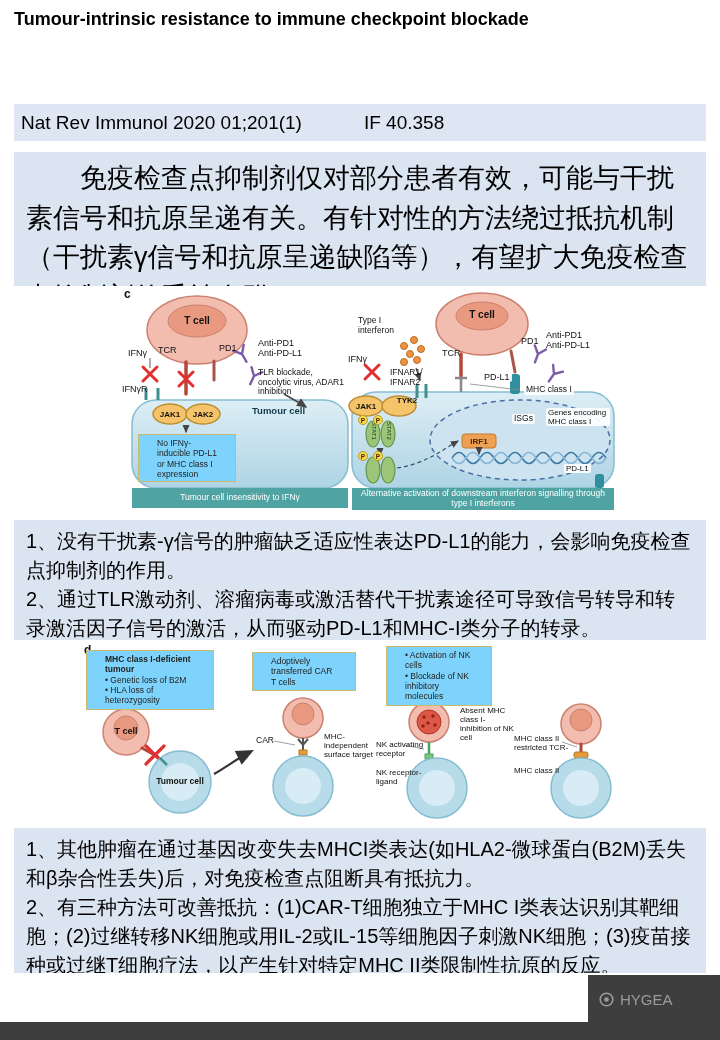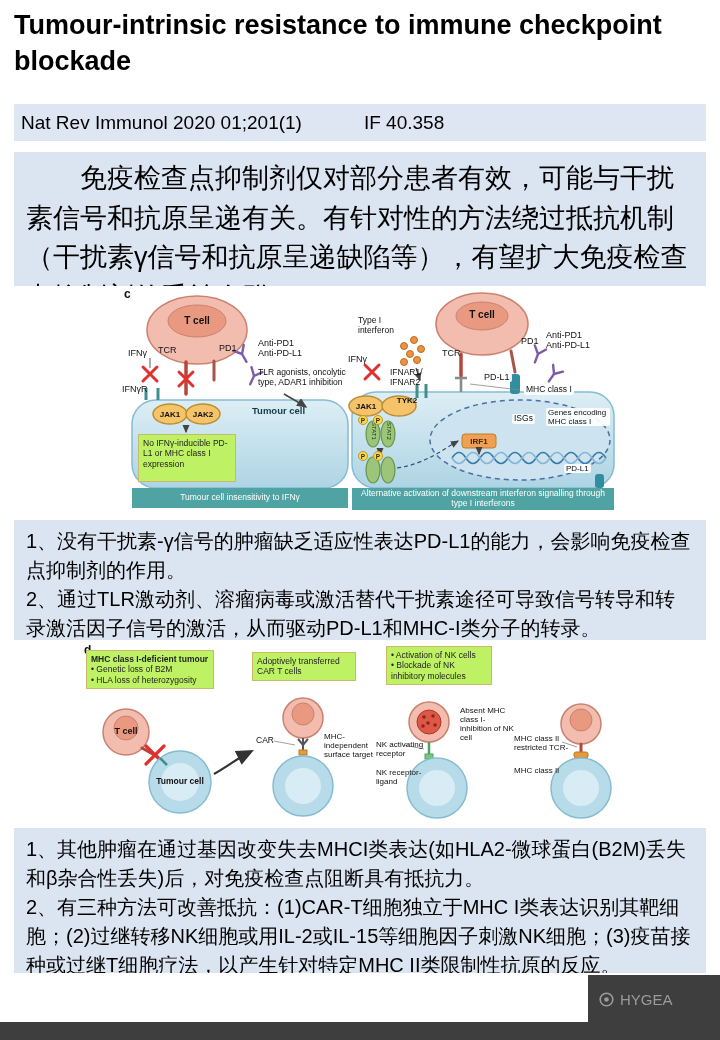--- a/index.html
+++ b/index.html
@@ -1,19 +1,19 @@
 <!DOCTYPE html>
 <html><head>
 <meta charset="utf-8">
 <style>
   *{margin:0;padding:0;box-sizing:border-box}
   html,body{width:720px;height:1040px}
   body{font-family:"Liberation Sans","DejaVu Sans",sans-serif;background:#fff;position:relative;overflow:hidden;color:#000}
 
-  .title{position:absolute;top:8px;left:14px;width:696px;font-size:27px;line-height:1.32;font-weight:700}
+  .title{position:absolute;top:8px;left:14px;width:696px;font-size:18px;line-height:1.32;font-weight:700}
   .citation{position:absolute;top:104px;left:14px;width:692px;height:37px;background:#dde6f2;display:flex;align-items:center;padding:0 7px;font-size:19px}
   .citation .if{margin-left:62px}
 
   .textbox{position:absolute;left:14px;width:692px;background:#dbe5f1;padding:7px 12px;font-size:20px;line-height:1.45;overflow:hidden}
   .summary{top:152px;height:134px;font-size:27px;line-height:1.47}
   .summary p{text-indent:2em}
   .notes1{top:520px;height:120px}
   .notes2{top:828px;height:145px}
 
   .figure{position:absolute;left:0;width:720px}
@@ -22,21 +22,21 @@
   .figure svg{position:absolute;left:0;top:0}
 
   .fl{position:absolute;font-size:9px;line-height:1.14;color:#111;z-index:3}
   .b{font-weight:700}
   .c{text-align:center}
   .s85{font-size:8.5px}
   .s8{font-size:8px}
   .wbg{background:rgba(255,255,255,.9);padding:0 2px;border-radius:2px}
   .panel{font-size:12px;font-weight:700}
   .dkteal{color:#123a4a}
-  .notebox{position:absolute;background:#bef264;border:1.5px solid #c9b96a;font-size:8.5px;line-height:1.22;padding:3px 4px;color:#222;z-index:3}
+  .notebox{position:absolute;background:#7dd3fc;border:1.5px solid #c9b96a;font-size:8.5px;line-height:1.22;padding:3px 18px;color:#222;z-index:3}
   .notebox .t{font-weight:700}
   .capbar{position:absolute;background:#4fa3a3;color:#fff;font-size:8.5px;line-height:1.15;display:flex;align-items:center;justify-content:center;text-align:center;padding:1px 8px;z-index:3}
   .vt{writing-mode:vertical-rl;font-size:6px;color:#14310c}
   .pcirc{position:absolute;width:10px;height:10px;border-radius:50%;background:#f7d84e;border:1px solid #bd9a2f;font-size:6.5px;font-weight:700;display:flex;align-items:center;justify-content:center;z-index:4;color:#3d2c00}
 
   .footer{position:absolute;top:975px;left:0;width:720px;height:65px;background:#fff}
   .logo{position:absolute;left:16px;top:8px;font-size:30px;font-weight:700;color:#1f3864;letter-spacing:1.5px}
   .logo .cross{color:#e8262c;font-size:15px;vertical-align:top;margin-left:2px;letter-spacing:0}
   .dark-corner{position:absolute;right:0;top:0;width:132px;height:65px;background:#3e3e3e}
   .dark-strip{position:absolute;left:0;bottom:0;width:100%;height:18px;background:#3e3e3e}
@@ -134,21 +134,21 @@
     <div class="fl panel" style="left:124px;top:0">c</div>
     <div class="fl b c" style="left:172px;top:27px;width:50px;font-size:10px">T cell</div>
     <div class="fl" style="left:158px;top:57px">TCR</div>
     <div class="fl" style="left:219px;top:55px">PD1</div>
     <div class="fl" style="left:128px;top:60px">IFNγ</div>
     <div class="fl" style="left:122px;top:96px">IFNγR</div>
     <div class="fl" style="left:258px;top:50px">
       <span style="display:block">Anti-PD1</span>
       <span style="display:block">Anti-PD-L1</span>
     </div>
-    <div class="fl s85" style="left:258px;top:80px;width:88px">TLR agonists, oncolytic type, ADAR1 inhibition</div>
+    <div class="fl s85" style="left:258px;top:80px;width:88px">TLR blockade, oncolytic virus, ADAR1 inhibition</div>
     <div class="fl b c s8" style="left:153px;top:122px;width:34px">JAK1</div>
     <div class="fl b c s8" style="left:186px;top:122px;width:34px">JAK2</div>
     <div class="fl b dkteal" style="left:252px;top:118px;font-size:9.5px">Tumour cell</div>
     <div class="notebox" style="left:138px;top:146px;width:98px;height:48px">No IFNγ-inducible PD-L1 or MHC class I expression</div>
     <div class="capbar" style="left:132px;top:200px;width:216px;height:20px">Tumour cell insensitivity to IFNγ</div>
 
     <div class="fl b c" style="left:458px;top:21px;width:48px;font-size:10px">T cell</div>
     <div class="fl s85" style="left:358px;top:28px;width:56px">Type I interferon</div>
     <div class="fl" style="left:348px;top:66px">IFNγ</div>
     <div class="fl" style="left:442px;top:60px">TCR</div>

